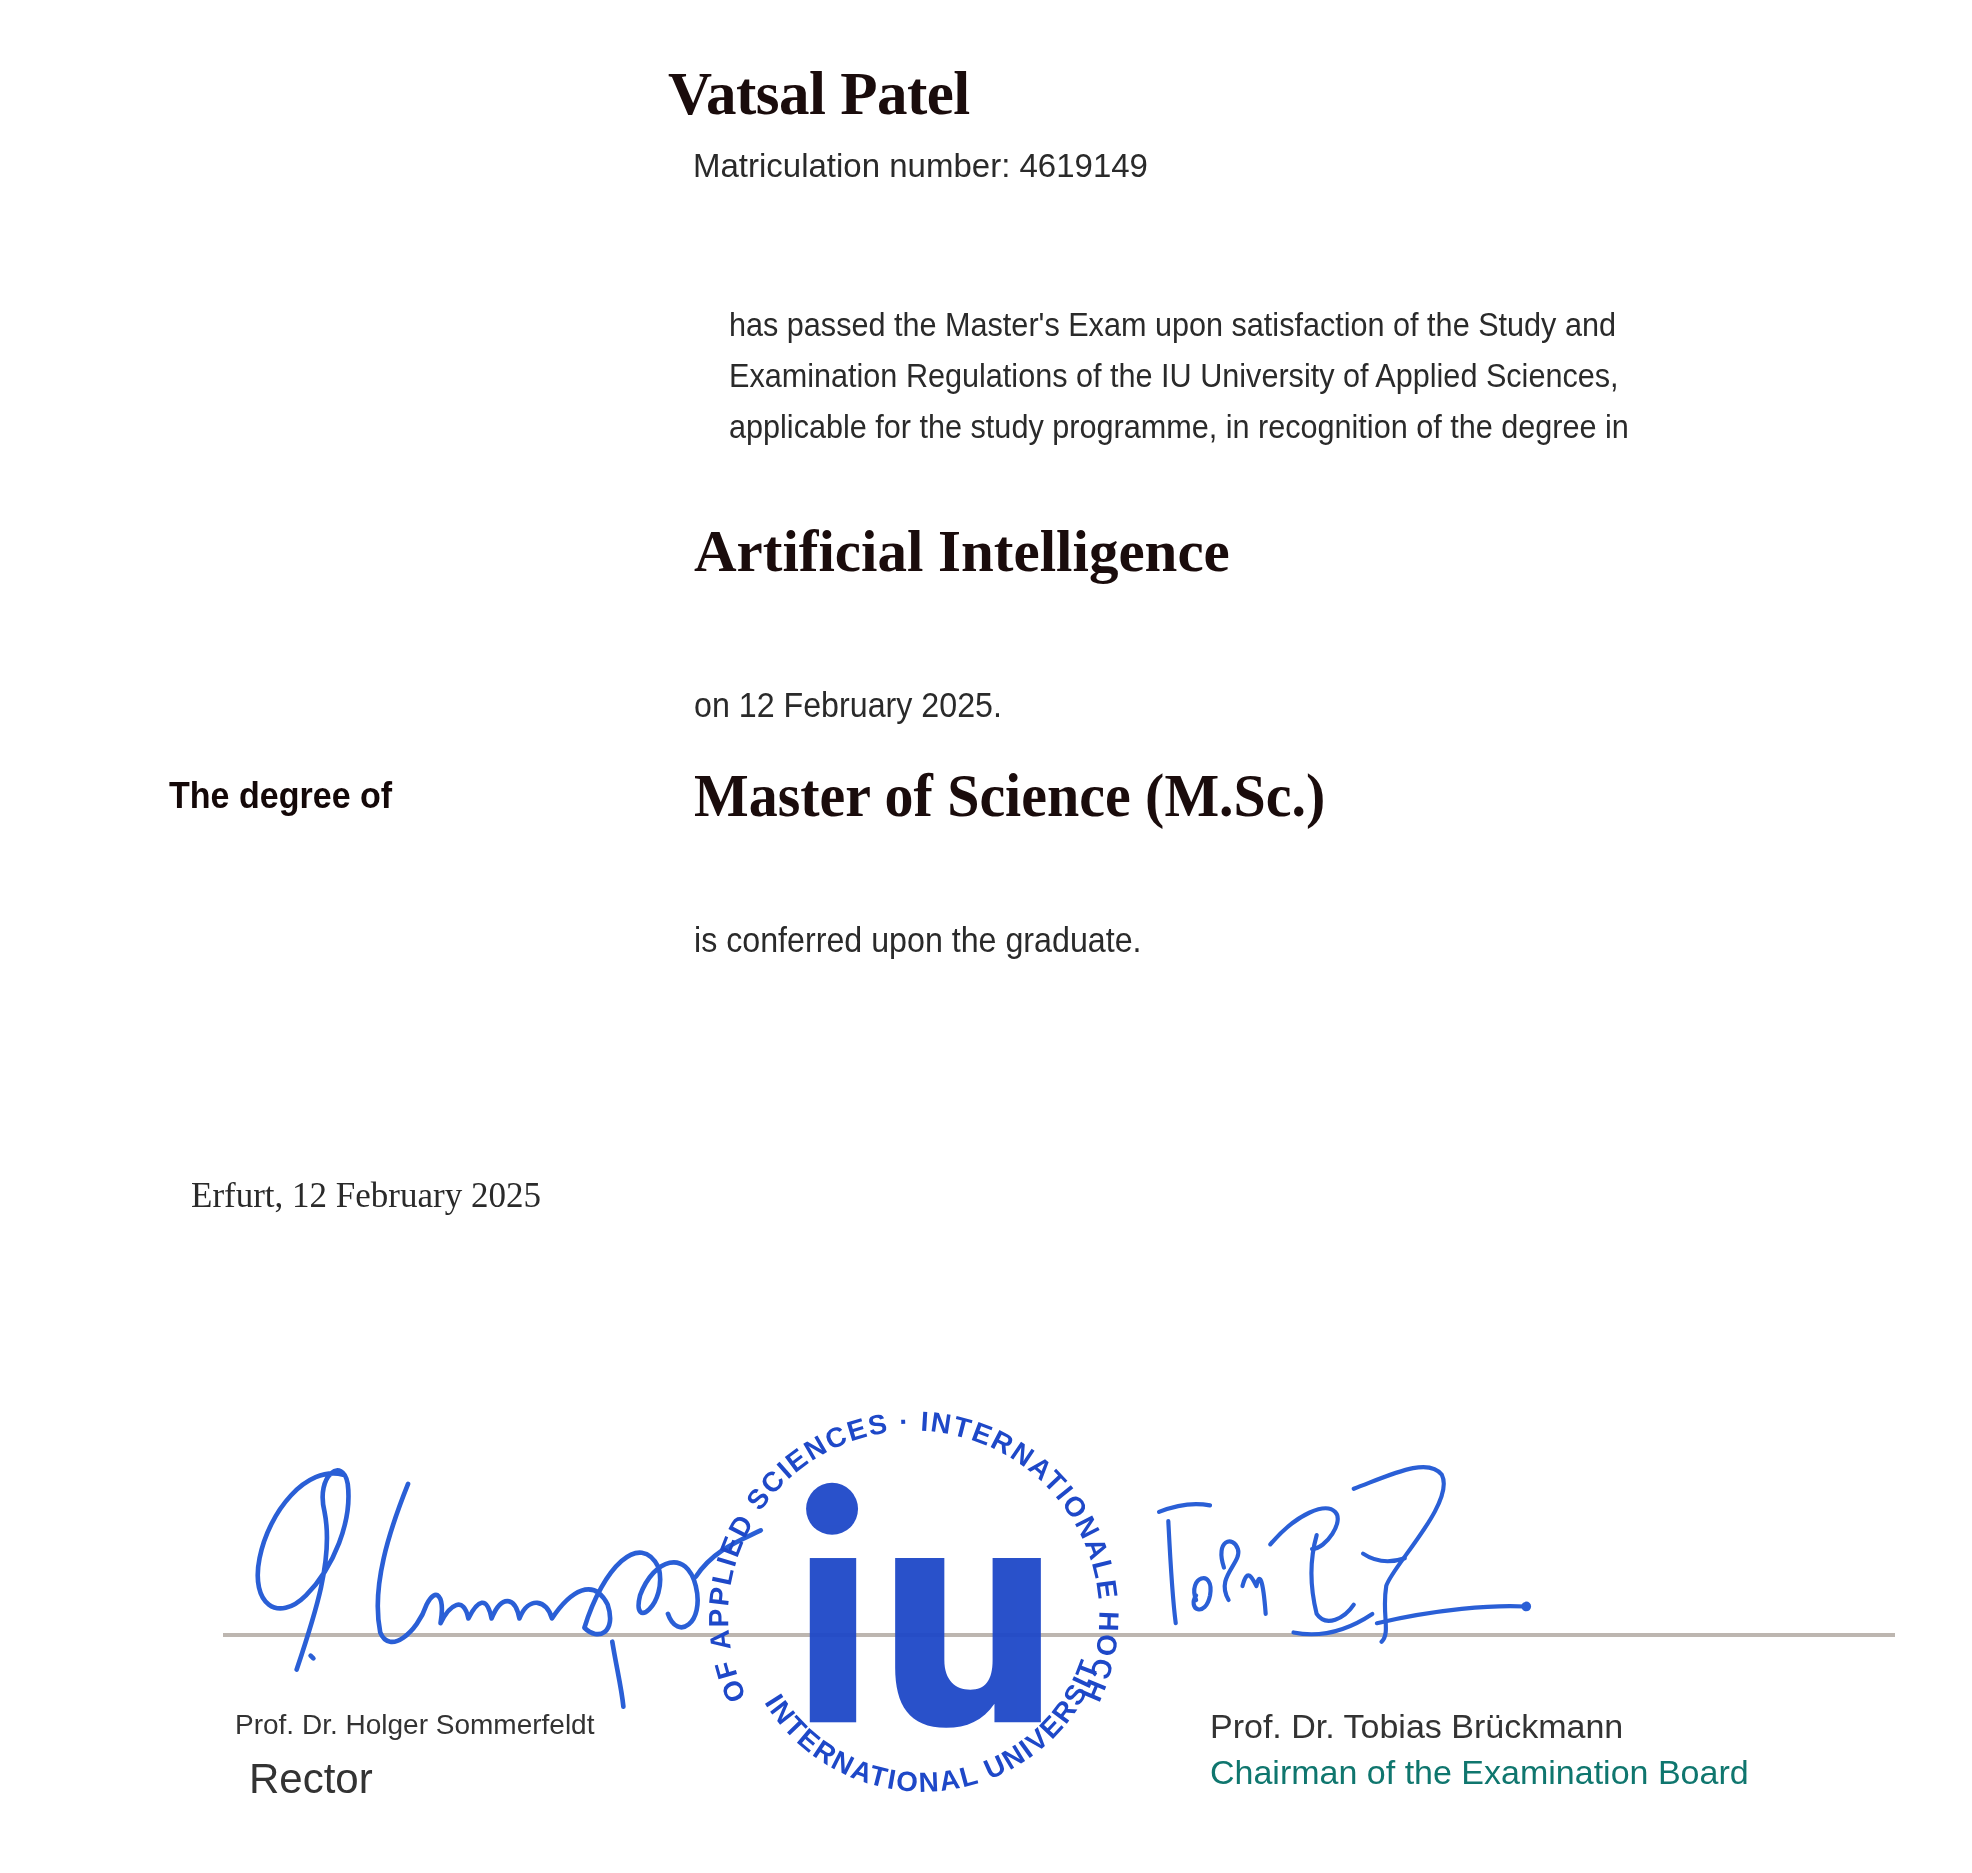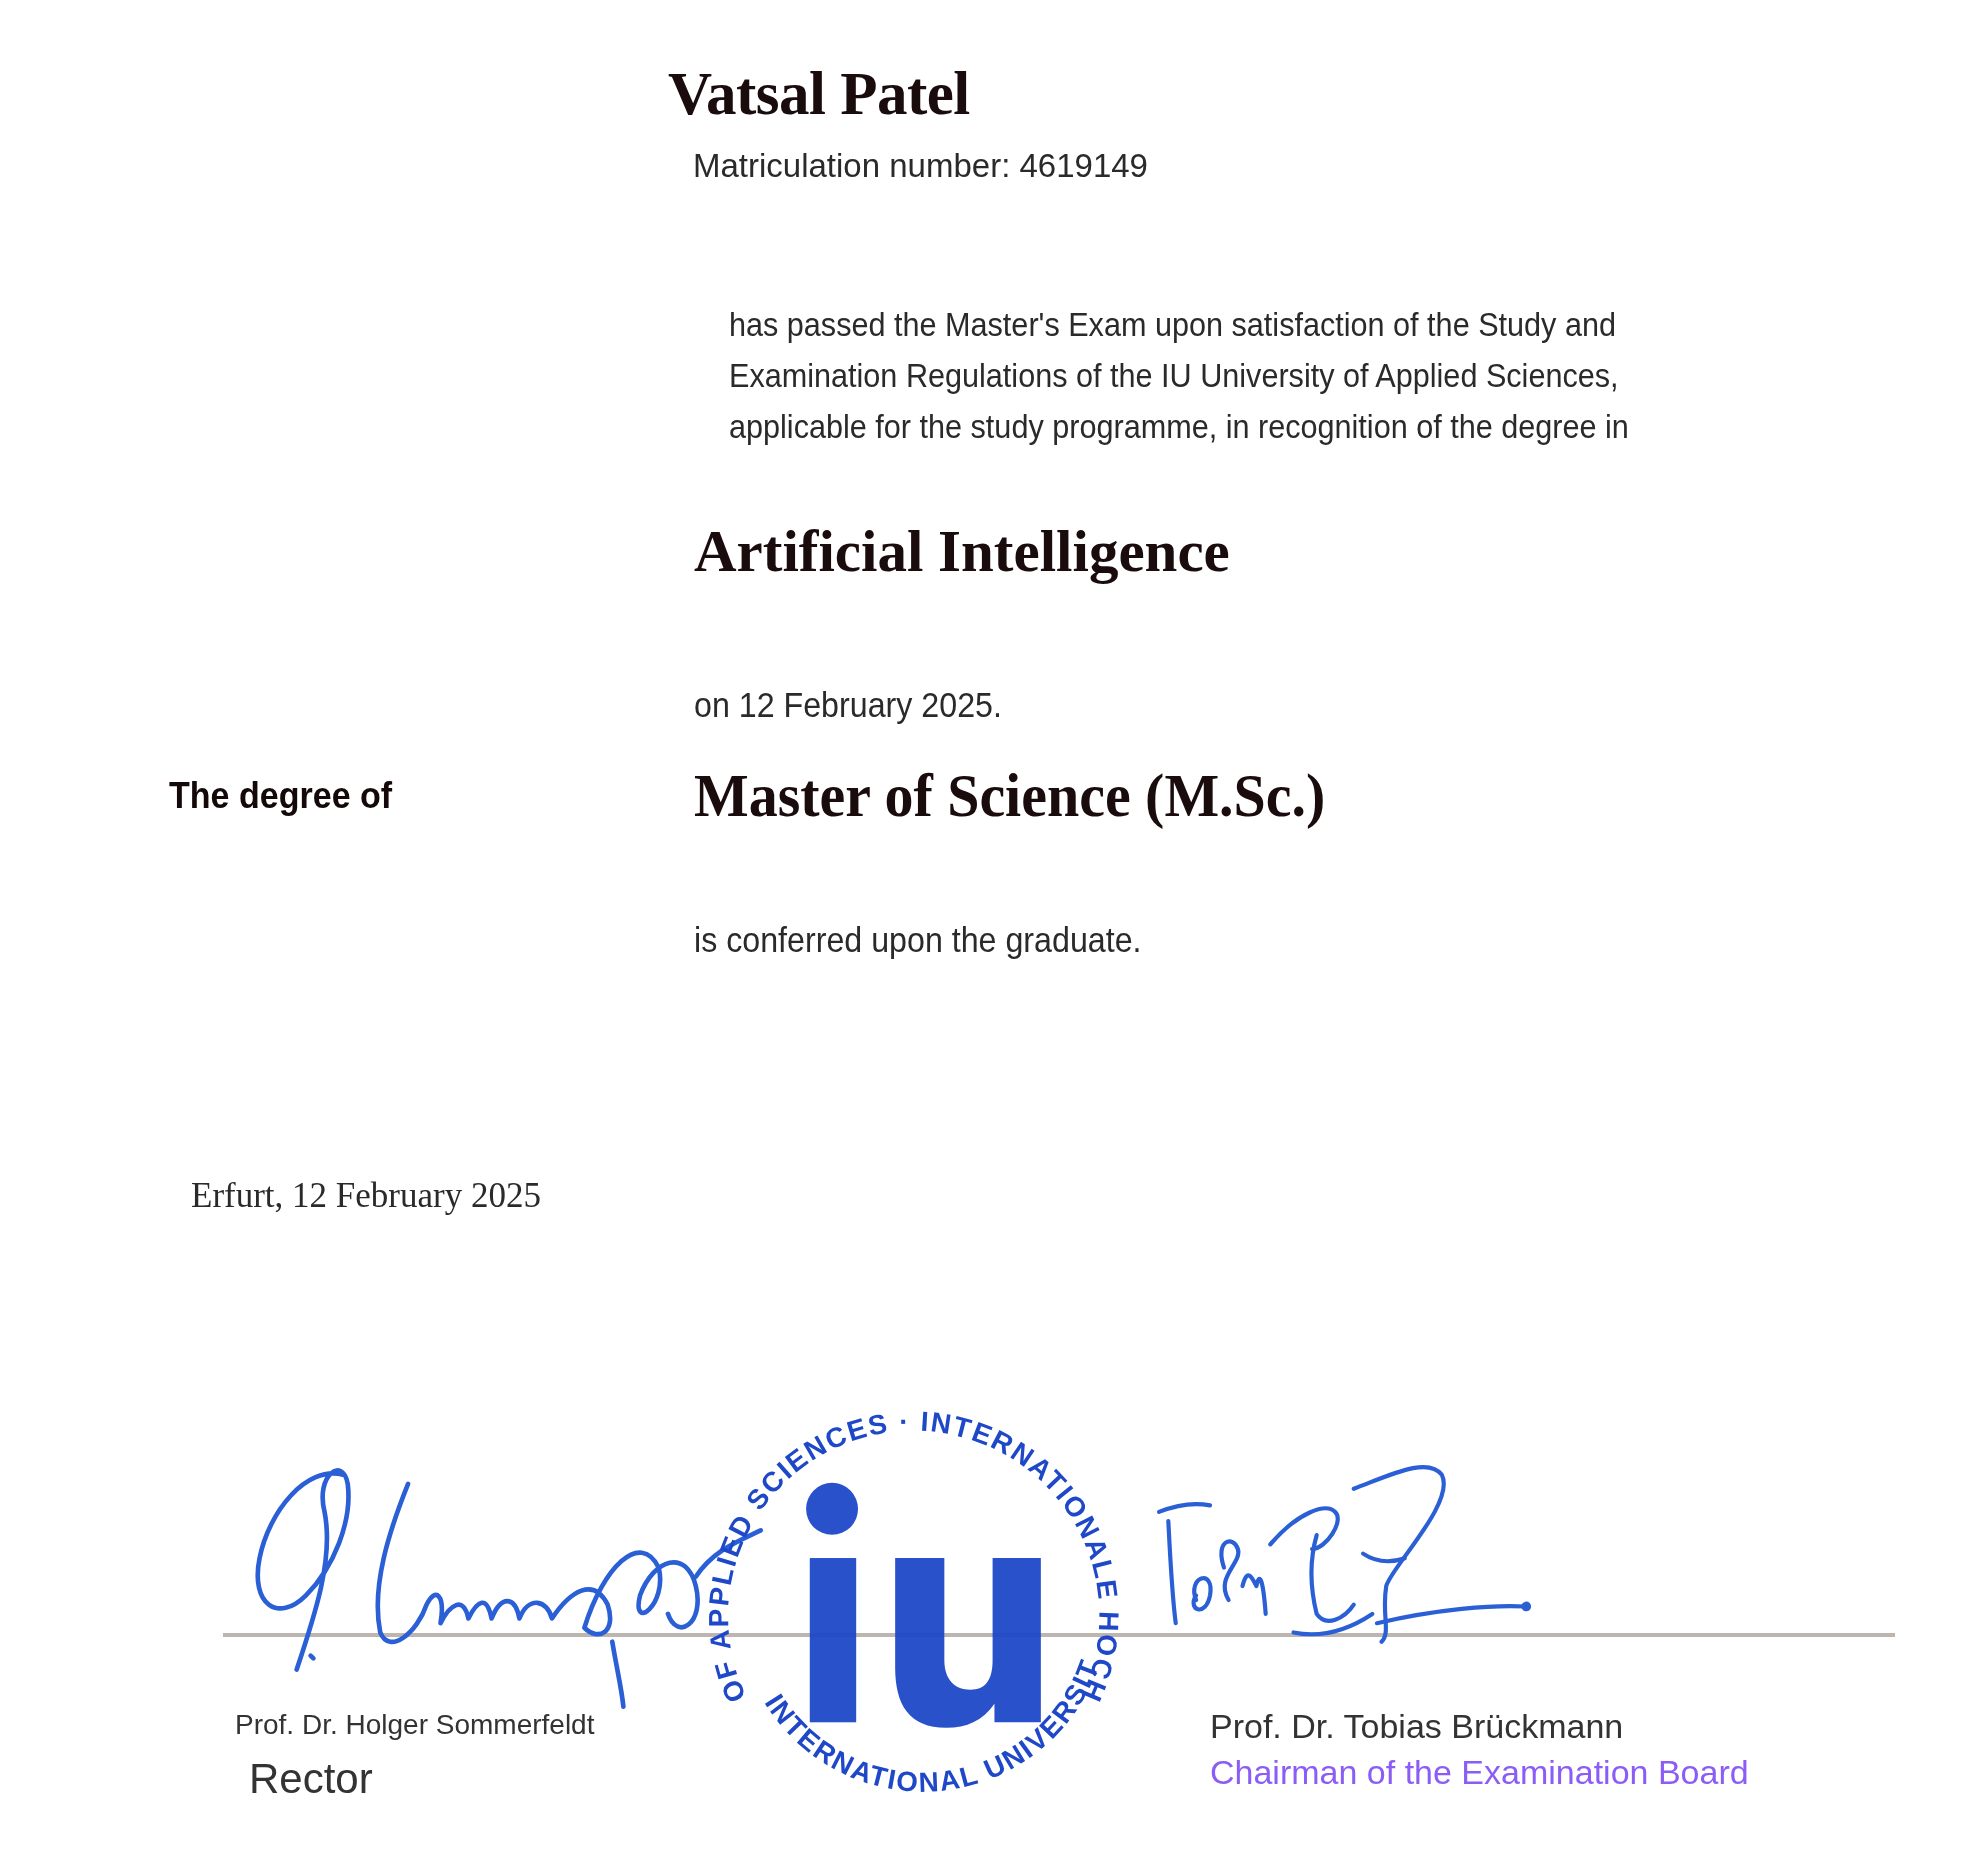--- a/index.html
+++ b/index.html
@@ -15,21 +15,21 @@
   #field { left:694px; top:517px; font-size:59px; }
   #ondate { left:694px; top:685px; font-size:35px; transform:scaleX(0.92); transform-origin:left center; }
   #degree-of { left:169px; top:775px; font-size:37px; font-weight:bold; color:#140808; transform:scaleX(0.92); transform-origin:left center; }
   #degree { left:694px; top:761px; font-size:61px; transform:scaleX(0.95); transform-origin:left center; }
   #conferred { left:694px; top:920px; font-size:35px; transform:scaleX(0.92); transform-origin:left center; }
   #place-date { left:191px; top:1176px; font-size:35px;font-family:Liberation Serif, serif; }
   #sig-line { left:223px; top:1633px; width:1672px; height:3.7px; background:#bdb6b0; }
   #left-sig-name { left:235px; top:1709px; font-size:28px; color:#333; }
   #left-sig-role { left:249px; top:1755px; font-size:42px; color:#333; }
   #right-sig-name { left:1210px; top:1707px; font-size:34px; color:#333; }
-  #right-sig-role { left:1210px; top:1753px; font-size:34px; color:#8b5cf6; }
+  #right-sig-role { left:1210px; top:1753px; font-size:34px; color:#0f766e; }
   svg.abs { overflow:visible; }
 </style>
 </head>
 <body>
 
 <div class="abs serif-bold" id="name">Vatsal Patel</div>
 <div class="abs sans light" id="matric">Matriculation number: 4619149</div>
 
 <div class="abs sans light" id="para">
   <div>has passed the Master's Exam upon satisfaction of the Study and</div>

